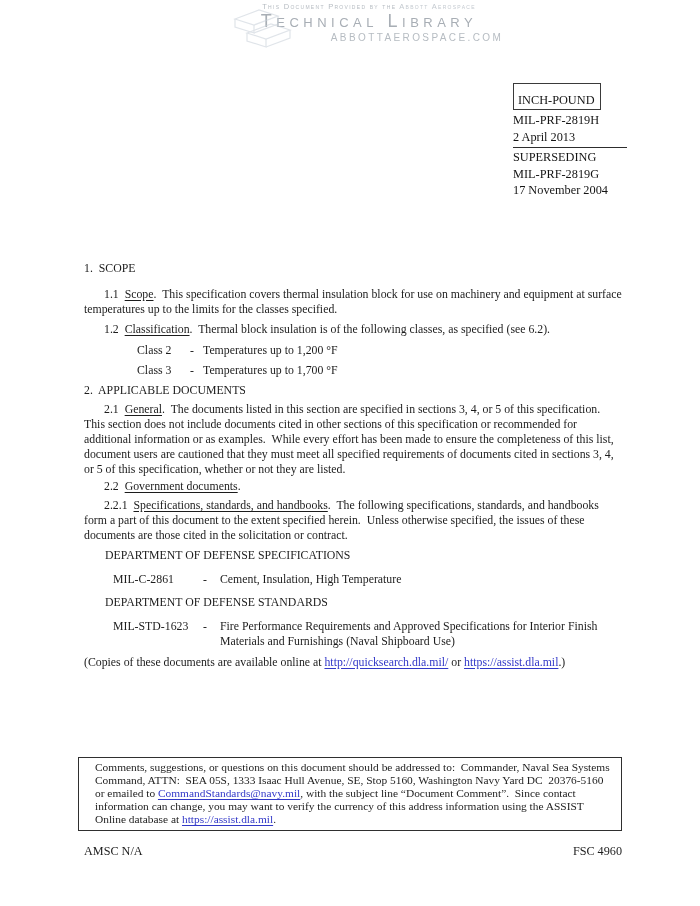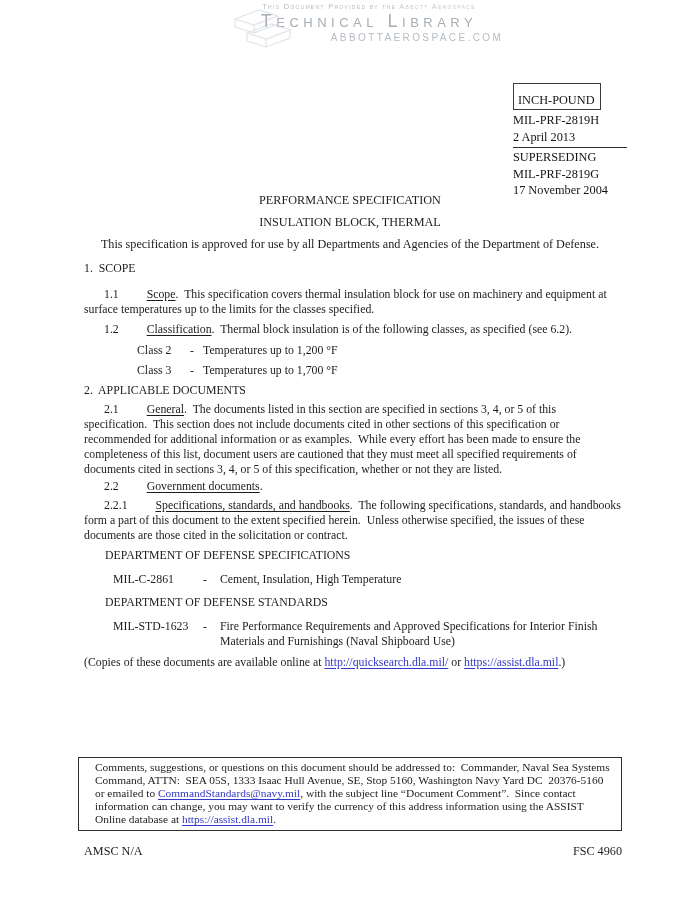--- a/index.html
+++ b/index.html
@@ -30,21 +30,21 @@
   
   .title-block { position:absolute; top:193px; left:0; width:700px; text-align:center; font-size:12.2px; }
   .title-block div { margin-top:7px; line-height:15px; }
   .title-block div:first-child { margin-top:0; }
 
   
   .main { position:absolute; top:261px; left:84px; width:538px; font-size:11.8px; line-height:15px; }
   .heading { margin:0; white-space:pre-wrap; }
   .para { margin:0; text-indent:20px; white-space:pre-wrap; }
   .no-indent { text-indent:0; }
-  .u { text-decoration:underline; text-underline-offset:1.5px;margin-left:22px; }
+  .u { text-decoration:underline; text-underline-offset:1.5px; }
   .mt11 { margin-top:11px; } .mt5 { margin-top:5px; } .mt6 { margin-top:6px; }
   .mt4 { margin-top:4px; } .mt2 { margin-top:2px; } .mt8 { margin-top:8px; }
 
   .class-row { display:flex; margin-left:20px; }
   .class-row .lbl { width:53px; flex:none;margin-left:33px; }
   .class-row .dsh { width:13px; flex:none; }
 
   .sub-heading { margin-left:21px; white-space:pre-wrap; }
 
   .doc-row { display:flex; margin-left:29px;margin-top:9px; }
@@ -93,25 +93,20 @@
   <div class="doc-info">
     <span class="inch-pound-box">INCH-POUND</span>
     <div>MIL-PRF-2819H</div>
     <div>2 April 2013</div>
     <hr class="sep">
     <div>SUPERSEDING</div>
     <div>MIL-PRF-2819G</div>
     <div>17 November 2004</div>
   </div>
 
-  <div class="title-block">
-    <div>PERFORMANCE SPECIFICATION</div>
-    <div>INSULATION BLOCK, THERMAL</div>
-    <div>This specification is approved for use by all Departments and Agencies of the Department of Defense.</div>
-  </div>
 
   <div class="main">
 
     <div class="heading">1.  SCOPE</div>
 
     <p class="para mt11"><span>1.1  </span><span class="u">Scope</span><span>.  This specification covers thermal insulation block for use on machinery and equipment at surface temperatures up to the limits for the classes specified.</span></p>
 
     <p class="para mt5"><span>1.2  </span><span class="u">Classification</span><span>.  Thermal block insulation is of the following classes, as specified (see 6.2).</span></p>
 
     <div class="class-row mt6">

